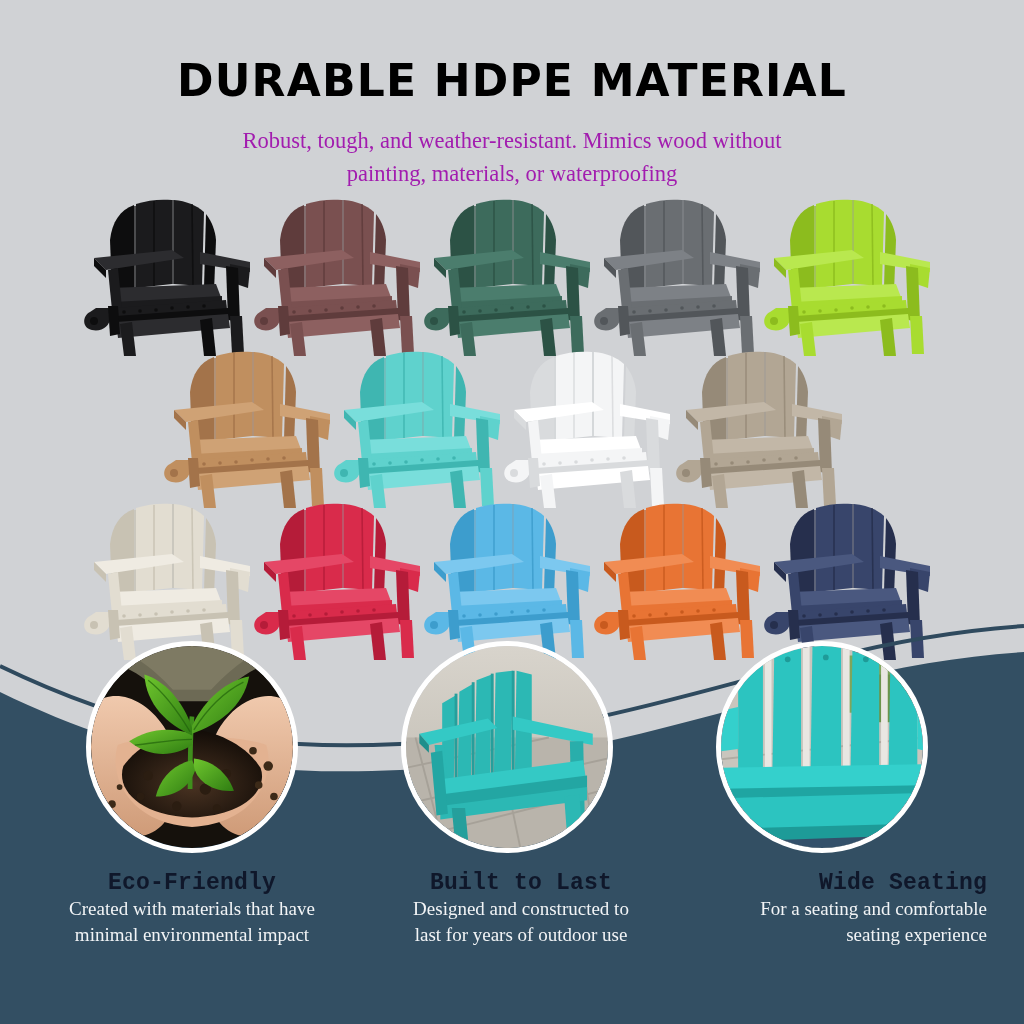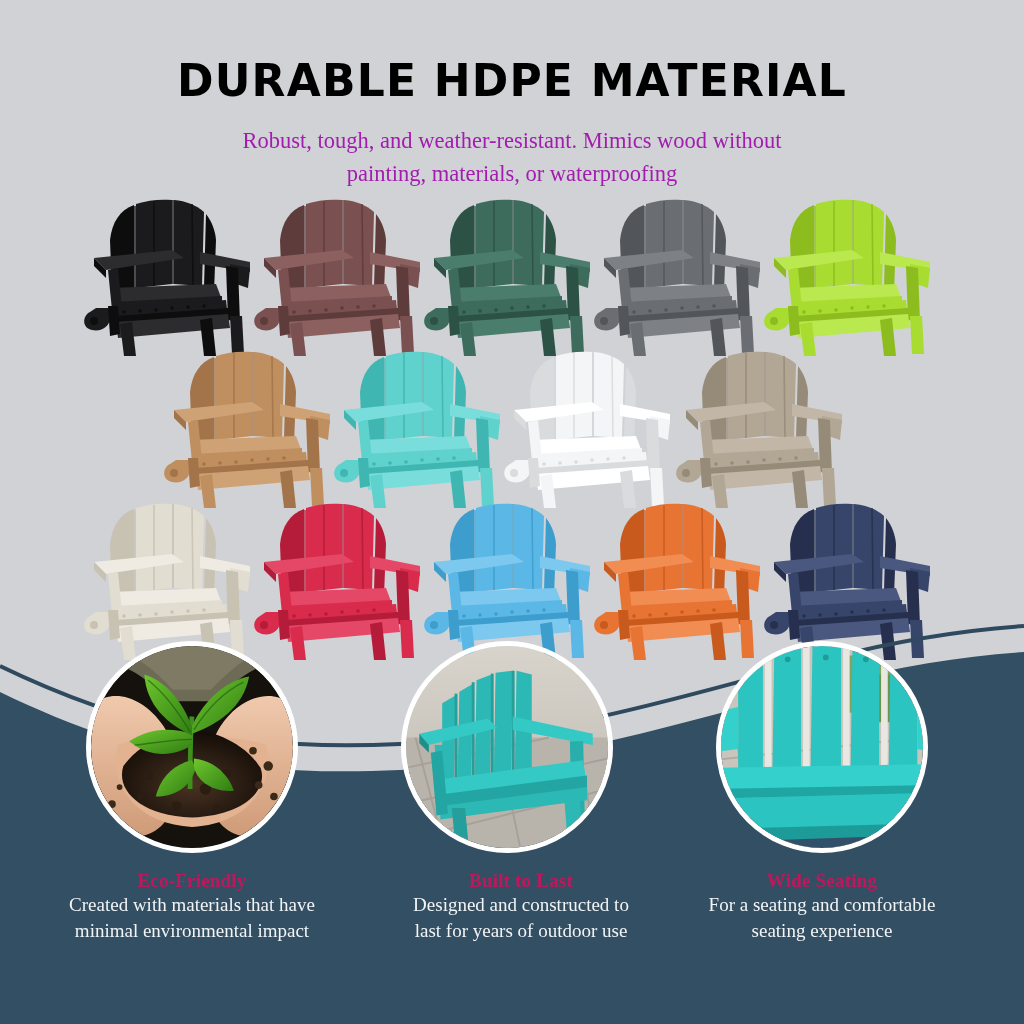--- a/index.html
+++ b/index.html
@@ -43,24 +43,24 @@
   
   .circle {
     position:absolute; width:212px; height:212px; border-radius:50%;
     border:5px solid #ffffff; overflow:hidden;
   }
   .circle svg { display:block; width:100%; height:100%; }
 
   
   .feature { position:absolute; width:330px; text-align:center; }
   .feature-title {
-    font-family:Liberation Serif, serif;
+    font-family:Liberation Mono, monospace;
     font-weight:bold;
-    font-size:19px;
-    color:#be185d;
+    font-size:23px;
+    color:#0f172a;
     letter-spacing:.2px;
   }
   .feature-desc {
     font-family:"Liberation Serif", serif;
     font-size:19px;
     color:#f2f4f6;
     line-height:1.35;
   }
 </style>
 </head>
@@ -990,21 +990,21 @@
   </div>
 
   <div class="feature" style="left:356px; top:870px;">
     <div class="feature-title">Built to Last</div>
     <div class="feature-desc">
       <div>Designed and constructed to</div>
       <div>last for years of outdoor use</div>
     </div>
   </div>
 
-  <div class="feature" style="left:657px; top:870px;">
+  <div class="feature" style="left:657px; top:870px;text-align:right;">
     <div class="feature-title">Wide Seating</div>
     <div class="feature-desc">
       <div>For a seating and comfortable</div>
       <div>seating experience</div>
     </div>
   </div>
 
 </div>
 
 </body></html>

